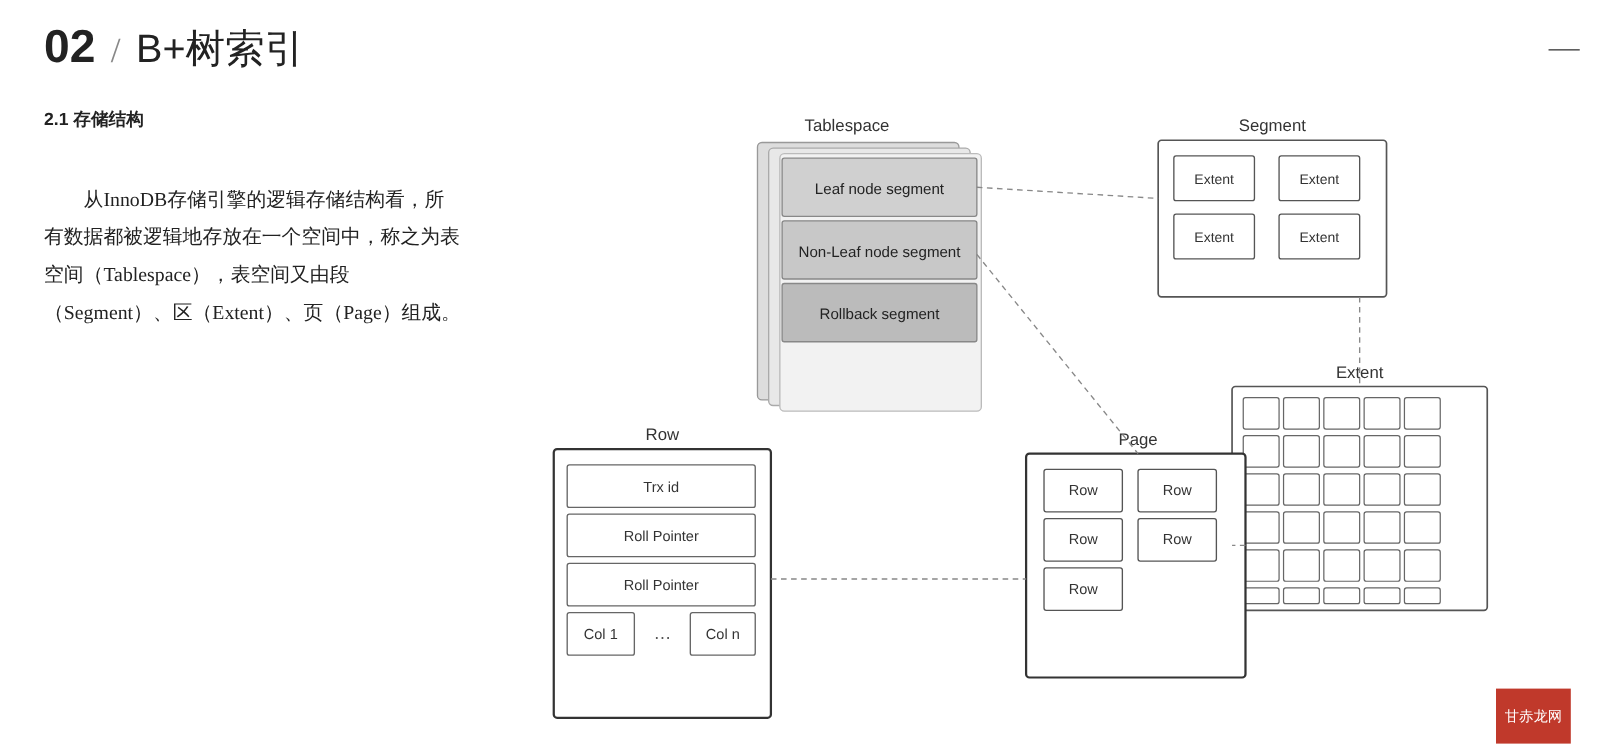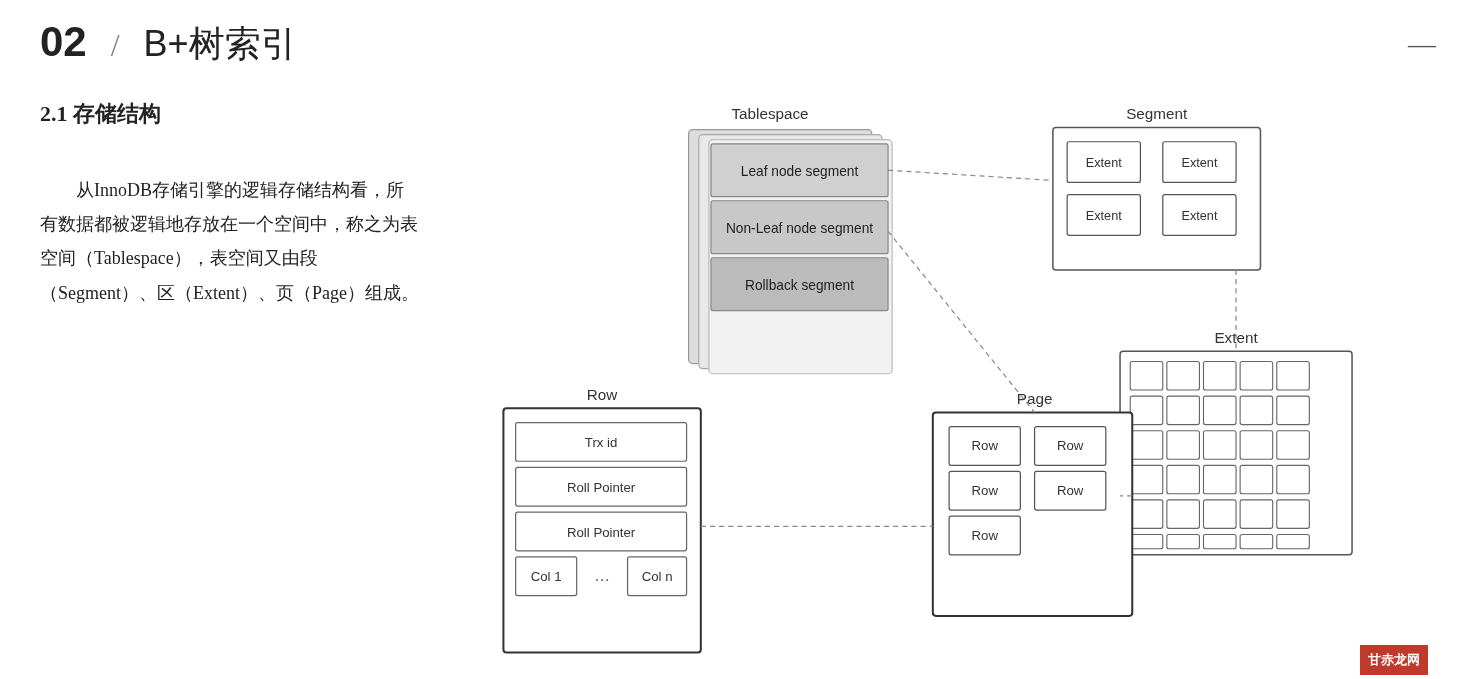--- a/index.html
+++ b/index.html
@@ -17,21 +17,21 @@
     .page-header {
       display: flex;
       align-items: center;
       justify-content: space-between;
       padding: 18px 40px 10px 40px;
       border-bottom: none;
     }
     .page-title-block {
       display: flex;
       align-items: baseline;
-      gap: 20px;
+      gap: 10px;
       justify-content: space-between;
     }
     .page-num {
       font-size: 42px;
       font-weight: 700;
       color: #222;
       font-family: Arial, sans-serif;
     }
     .page-slash {
       font-size: 32px;
@@ -57,24 +57,24 @@
       padding: 20px 40px 10px 40px;
       gap: 30px;
     }
 
     
     .text-panel {
       width: 380px;
       flex-shrink: 0;
     }
     .section-title {
-      font-size: 22px;
+      font-size: 16px;
       font-weight: 700;
       margin-bottom: 28px;
-      font-family: Liberation Serif, serif;
+      font-family: Liberation Sans, sans-serif;
     }
     .section-body {
       font-size: 18px;
       line-height: 1.9;
       color: #222;
       text-indent: 2em;
       font-family: "SimSun", "STSong", serif;
       margin-top: 44px;
     }
 
@@ -92,24 +92,23 @@
     }
 
     
     .watermark {
       position: absolute;
       bottom: 8px;
       right: 8px;
       background: #c0392b;
       color: #fff;
       font-size: 13px;
-      padding: 6px 8px;
+      padding: 16px 8px;
       font-family: Arial, sans-serif;
       z-index: 10;
-      font-weight: bold;
     }
   </style>
 </head>
 <body>
 
 <div class="page-header">
   <div class="page-title-block">
     <span class="page-num">02</span>
     <span class="page-slash">/</span>
     <span class="page-title-text">B+树索引</span>

